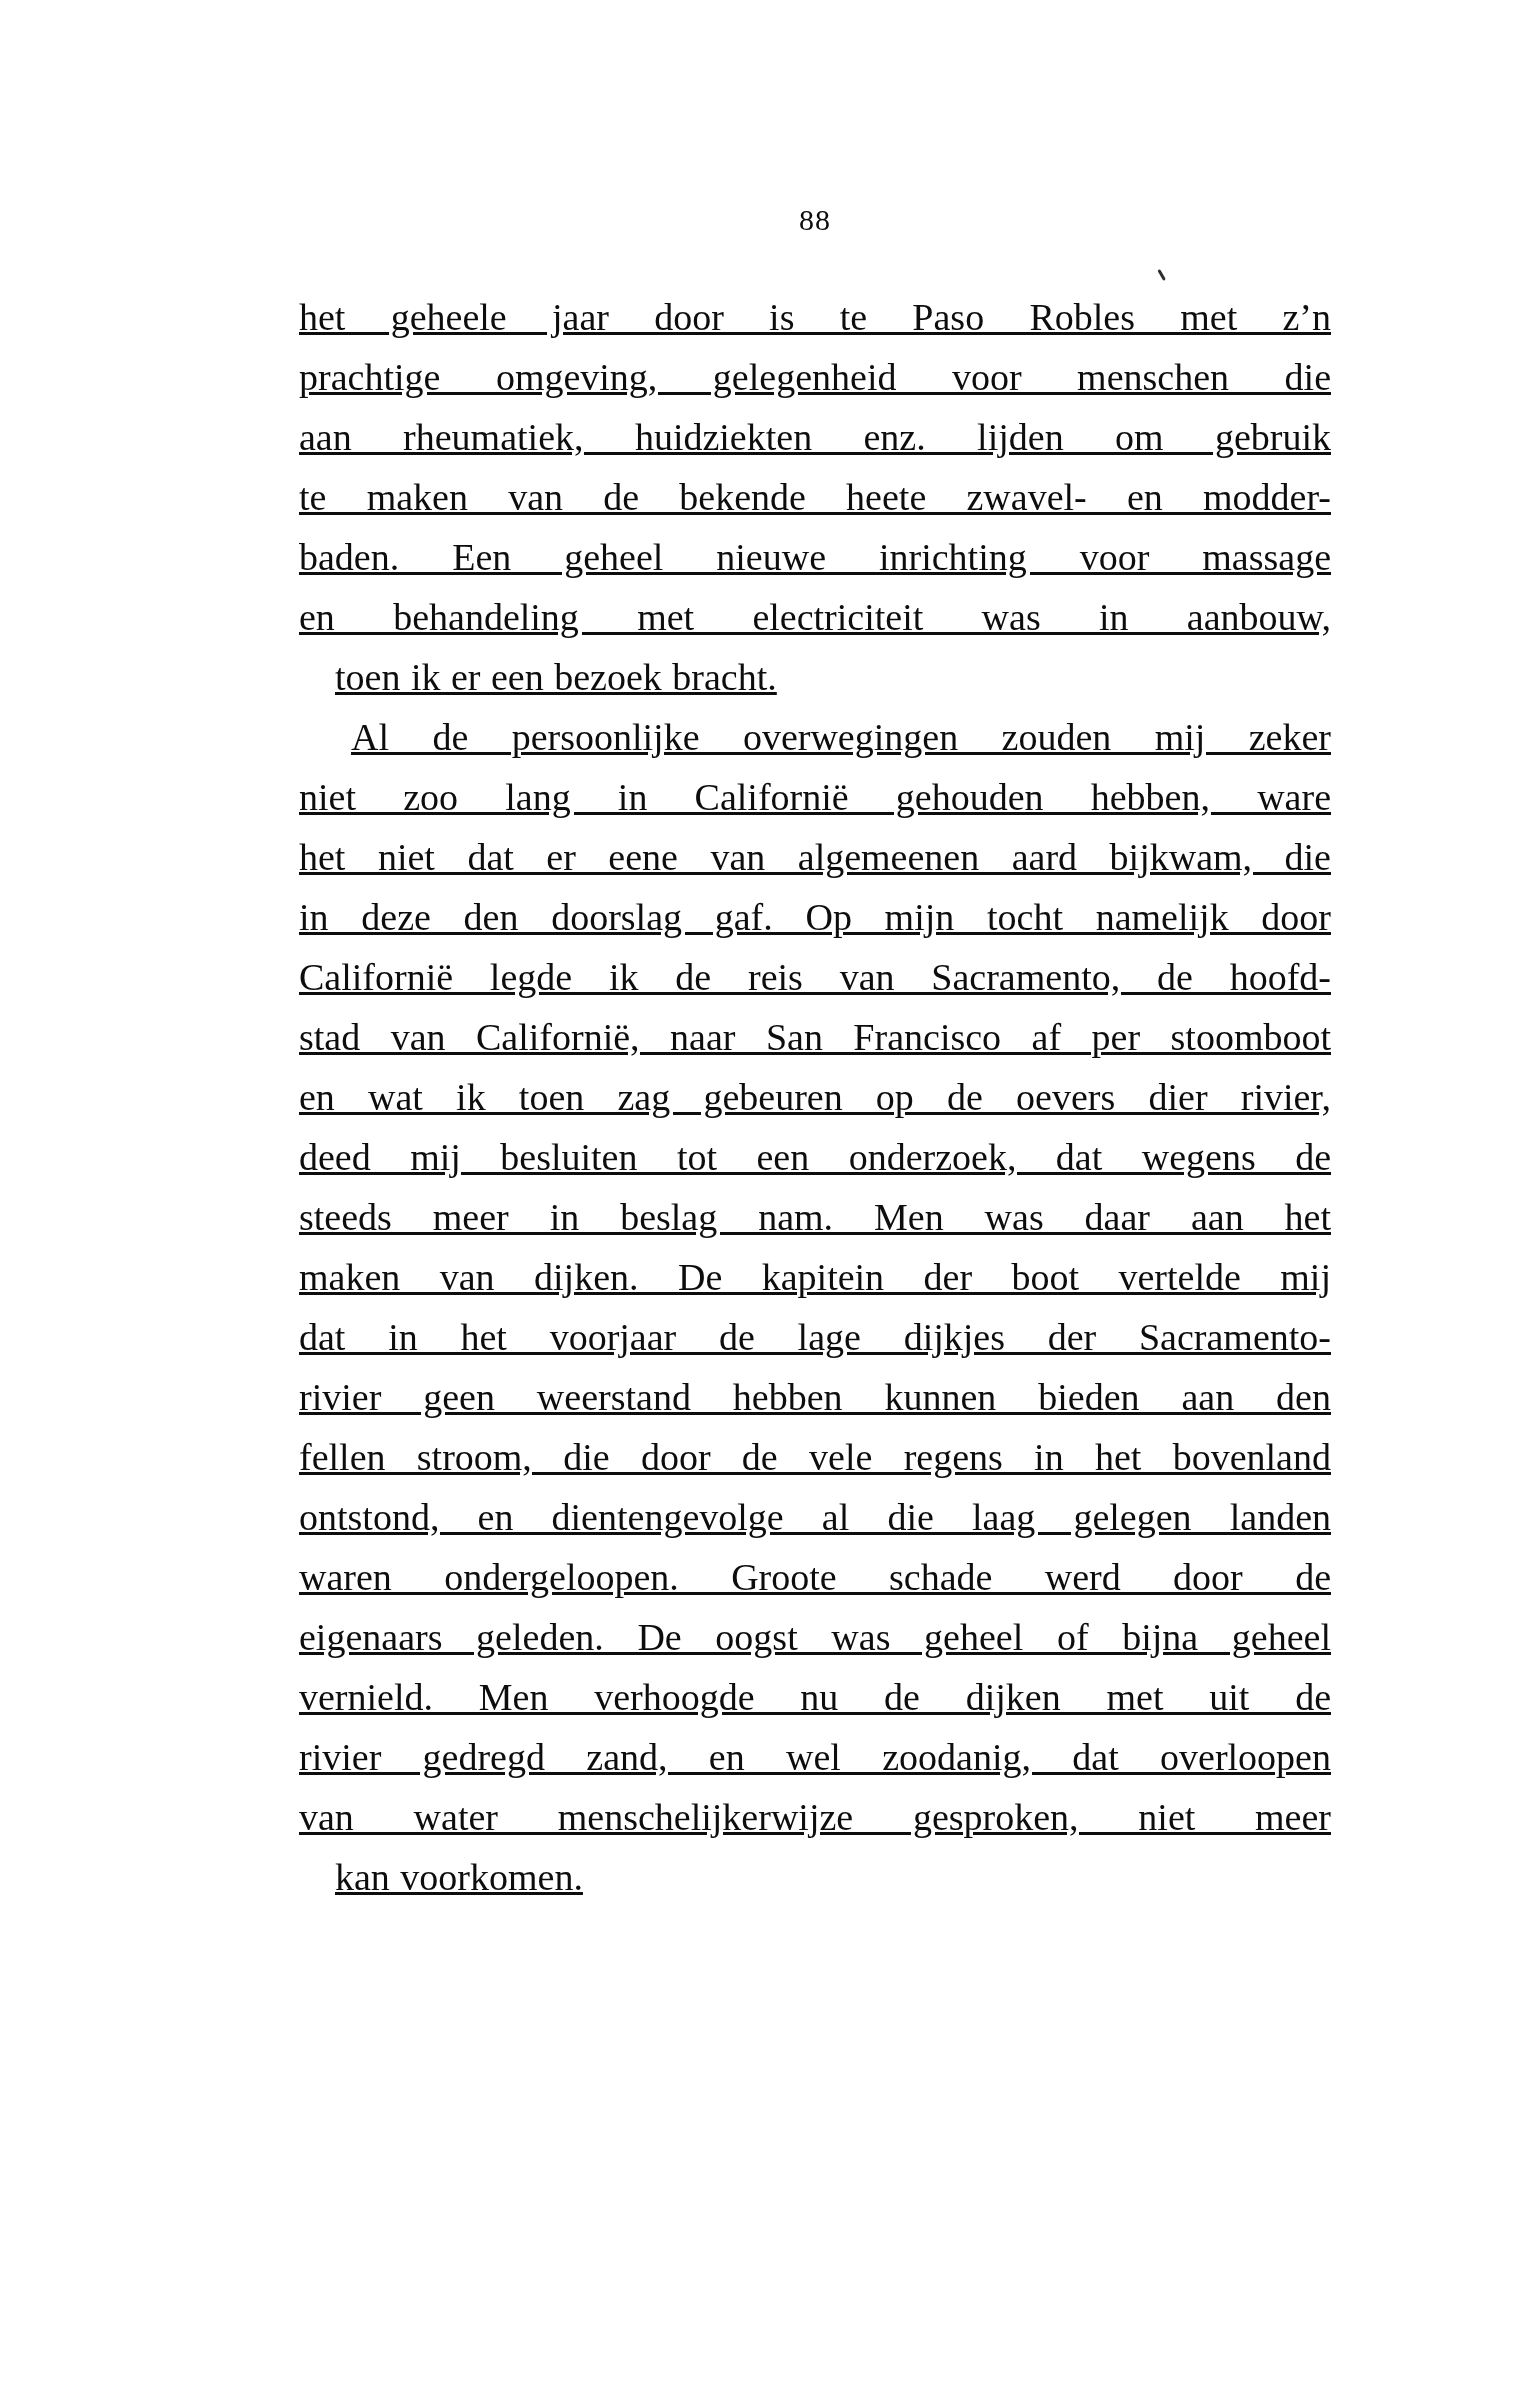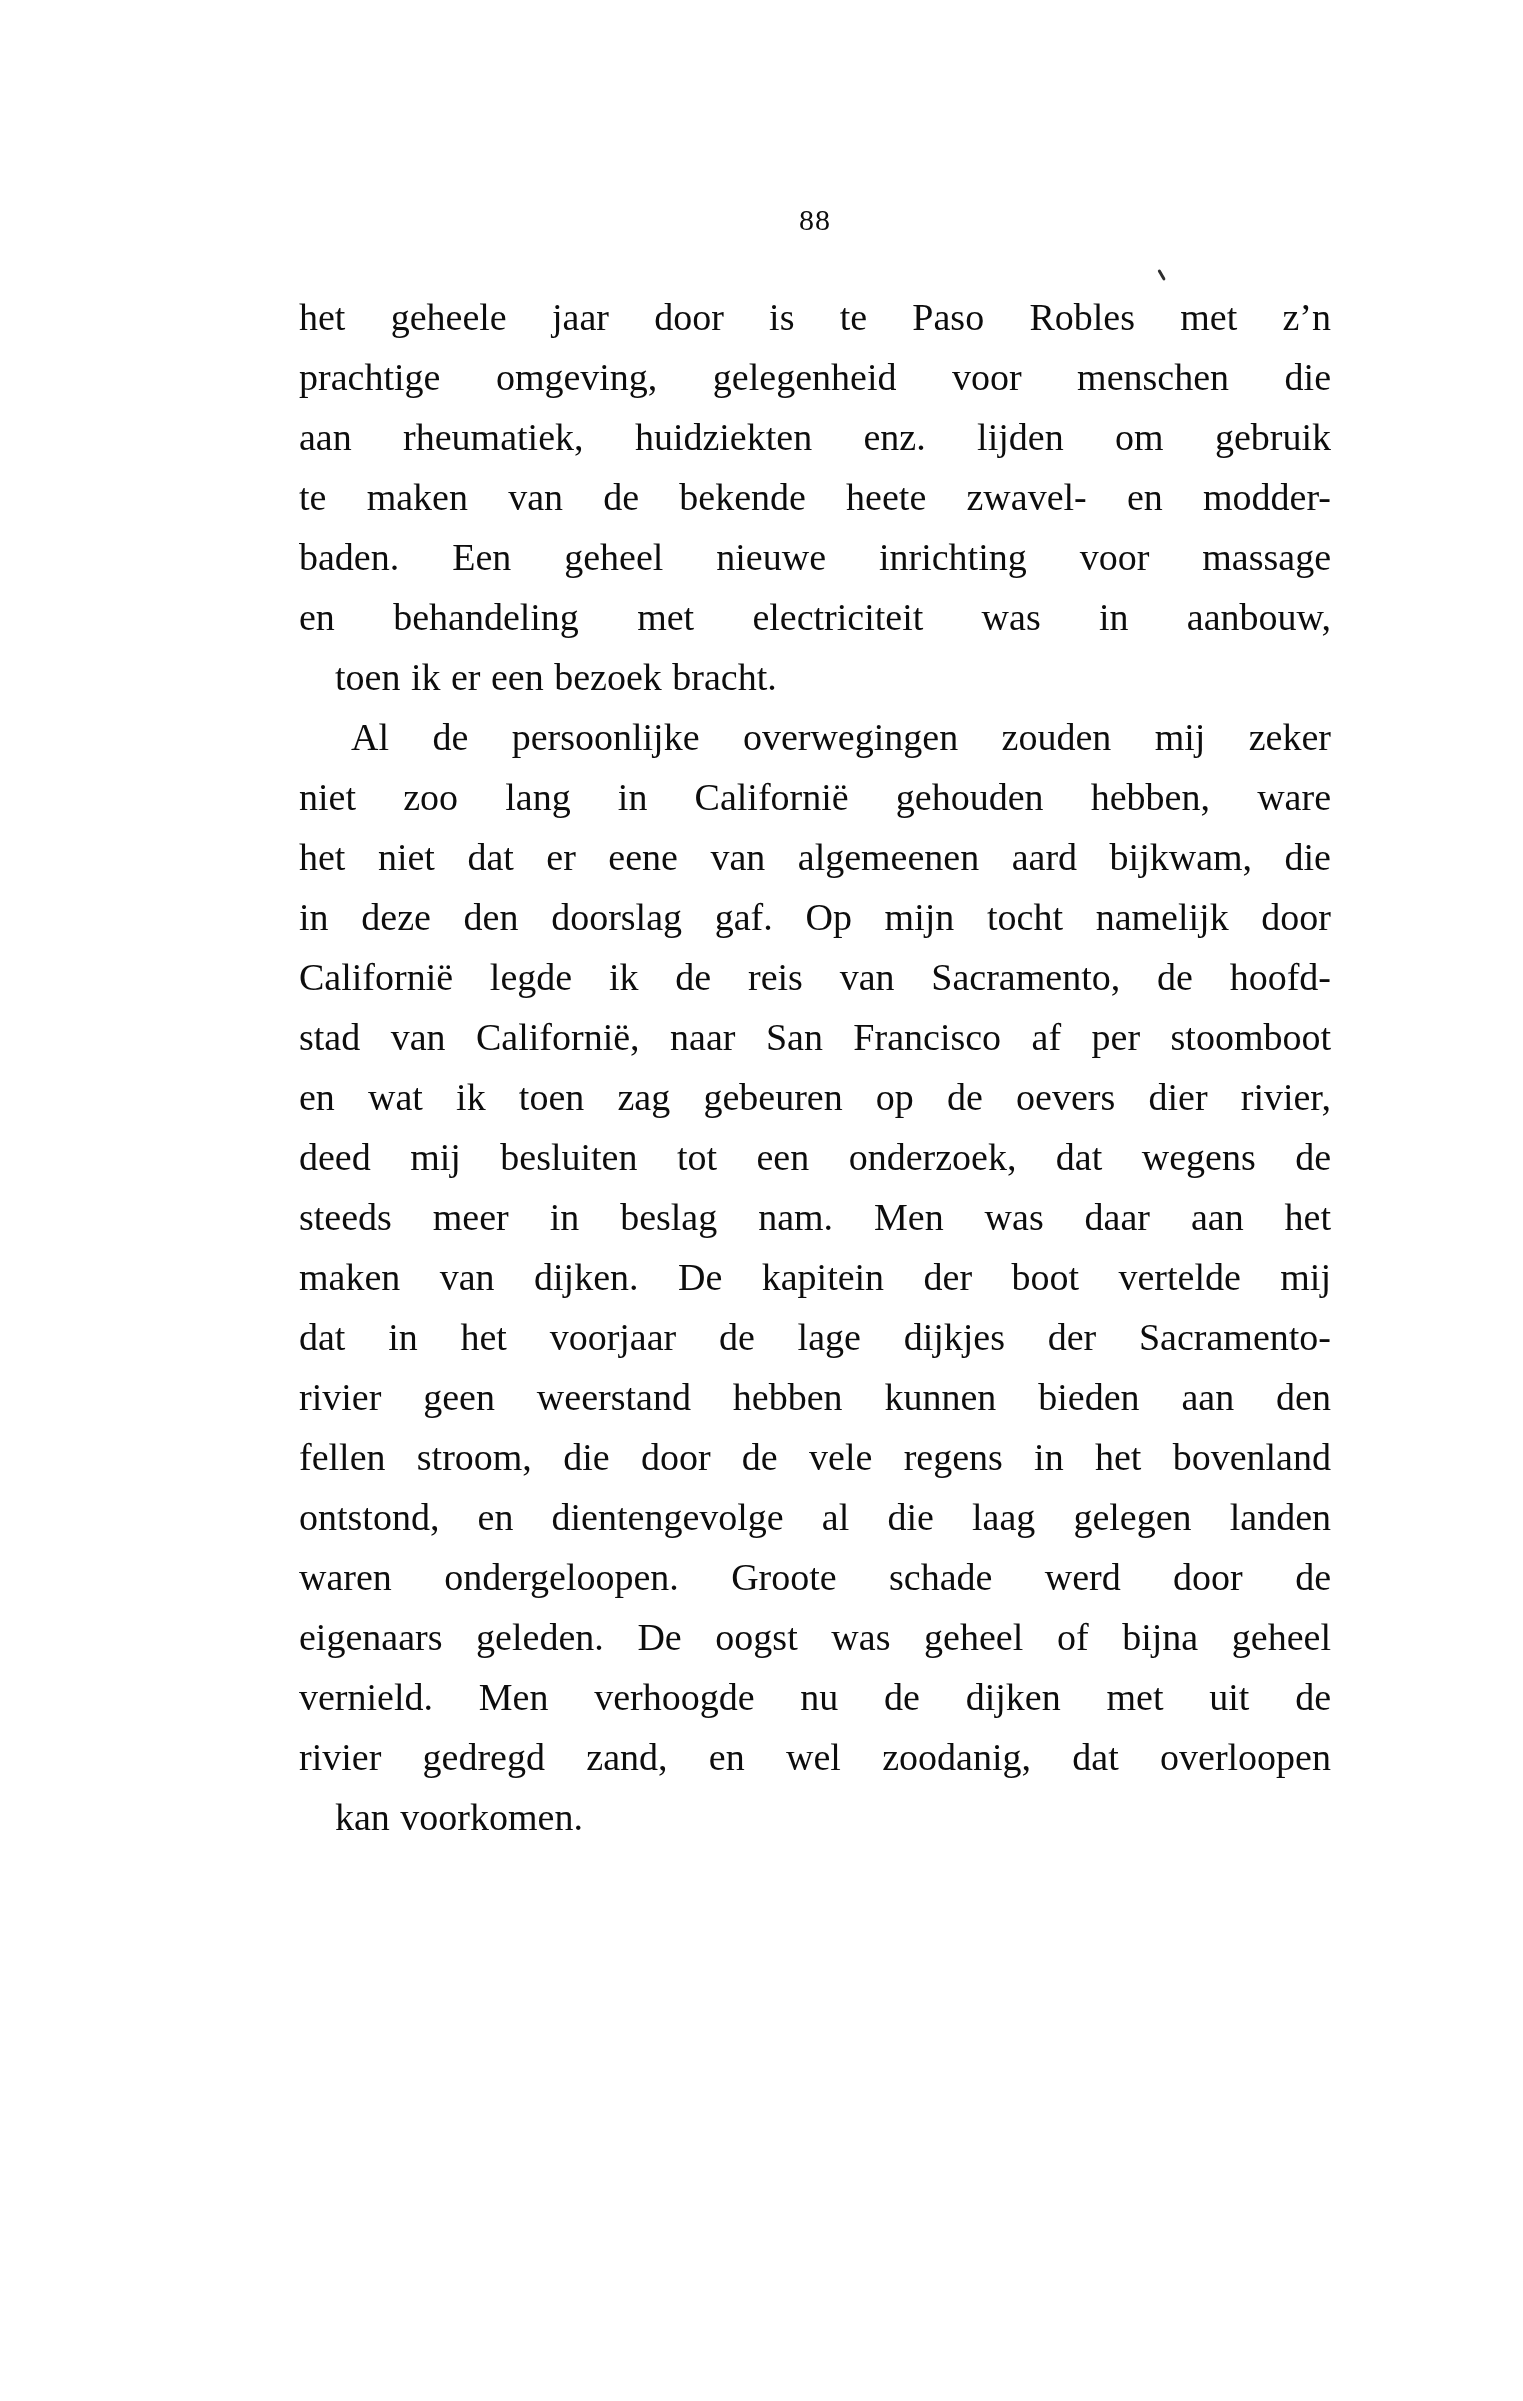--- a/index.html
+++ b/index.html
@@ -32,20 +32,21 @@
     border-radius: 1.9px;
     transform: rotate(-30deg);
   }
   .text-block {
     position: absolute;
     left: 299px;
     top: 287px;
     width: 1032px;
     font-size: 38px;
     line-height: 60px;
+    text-decoration: underline;
   }
   .paragraph { margin: 0; padding: 0; }
   .line {
     margin: 0;
     padding: 0;
     height: 60px;
     overflow: hidden;
     text-align: justify;
     text-align-last: justify;
     -moz-text-align-last: justify;
@@ -88,17 +89,18 @@
       <p class="line">steeds meer in beslag nam. Men was daar aan het</p>
       <p class="line">maken van dijken. De kapitein der boot vertelde mij</p>
       <p class="line">dat in het voorjaar de lage dijkjes der Sacramento-</p>
       <p class="line">rivier geen weerstand hebben kunnen bieden aan den</p>
       <p class="line">fellen stroom, die door de vele regens in het bovenland</p>
       <p class="line">ontstond, en dientengevolge al die laag gelegen landen</p>
       <p class="line">waren ondergeloopen. Groote schade werd door de</p>
       <p class="line">eigenaars geleden. De oogst was geheel of bijna geheel</p>
       <p class="line">vernield. Men verhoogde nu de dijken met uit de</p>
       <p class="line">rivier gedregd zand, en wel zoodanig, dat overloopen</p>
+      <p class="line">van water menschelijkerwijze gesproken, niet meer</p>
       <p class="line end">kan voorkomen.</p>
     </div>
   </section>
 </main>
 
 
 </body></html>

